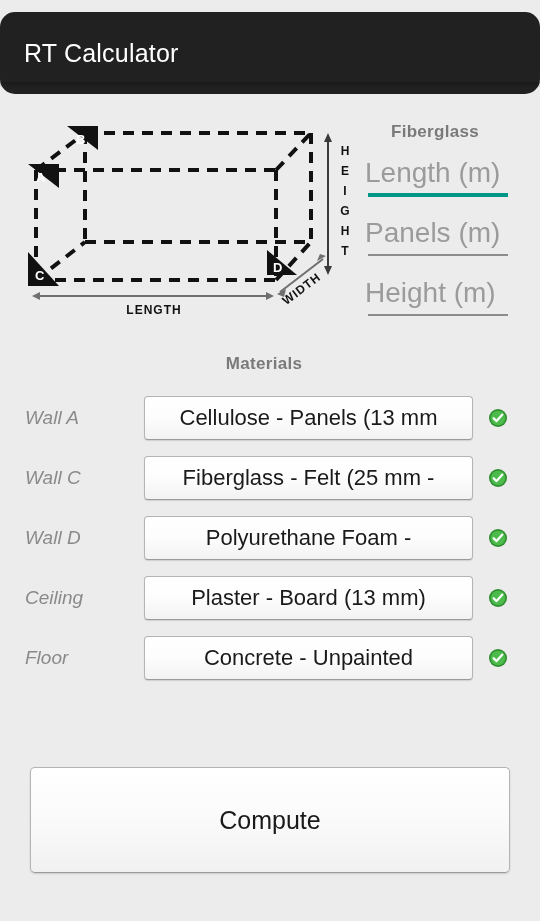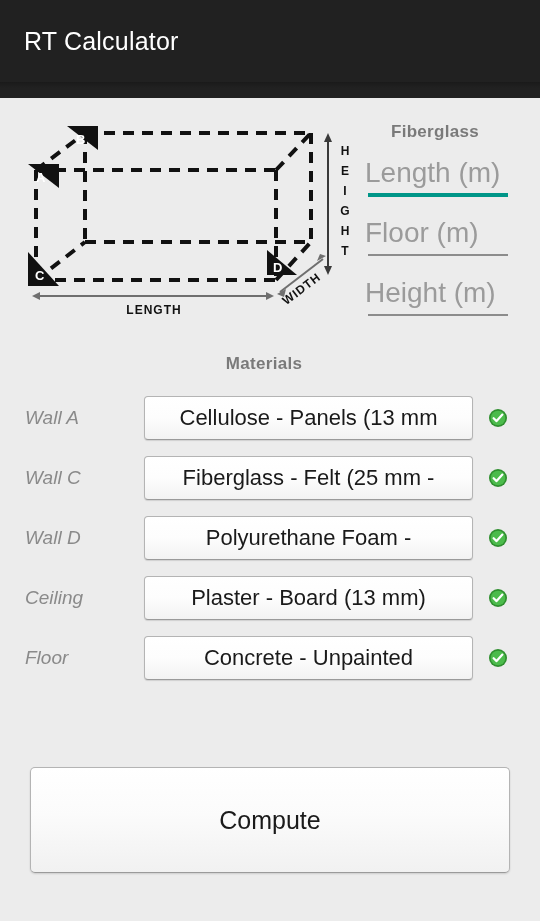--- a/index.html
+++ b/index.html
@@ -11,24 +11,25 @@
     height: 921px;
     background: #ececec;
     font-family: "Liberation Sans", sans-serif;
     overflow: hidden;
     position: relative;
   }
 
   
   .appbar {
     position: absolute;
-    left: 0; top: 0;
-    width: 540px; height: 98px;
+    left: 0; top: 12px;
+    width: 540px; height: 82px;
     background: #212121;
     box-sizing: border-box;
+    border-radius: 15px;
   }
   .appbar-title {
     position: absolute;
     left: 24px;
     top: 27px;
     color: #ffffff;
     font-size: 25px;
     font-weight: 400;
     letter-spacing: 0.2px;
     white-space: nowrap;
@@ -291,21 +292,21 @@
 
     <div class="dims">
       <div class="section-title">Fiberglass</div>
 
       <div class="field focused">
         <div class="field-text">Length (m)</div>
         <div class="field-underline"></div>
       </div>
 
       <div class="field">
-        <div class="field-text">Floor (m)</div>
+        <div class="field-text">Panels (m)</div>
         <div class="field-underline"></div>
       </div>
 
       <div class="field">
         <div class="field-text">Height (m)</div>
         <div class="field-underline"></div>
       </div>
     </div>
   </div>
 

